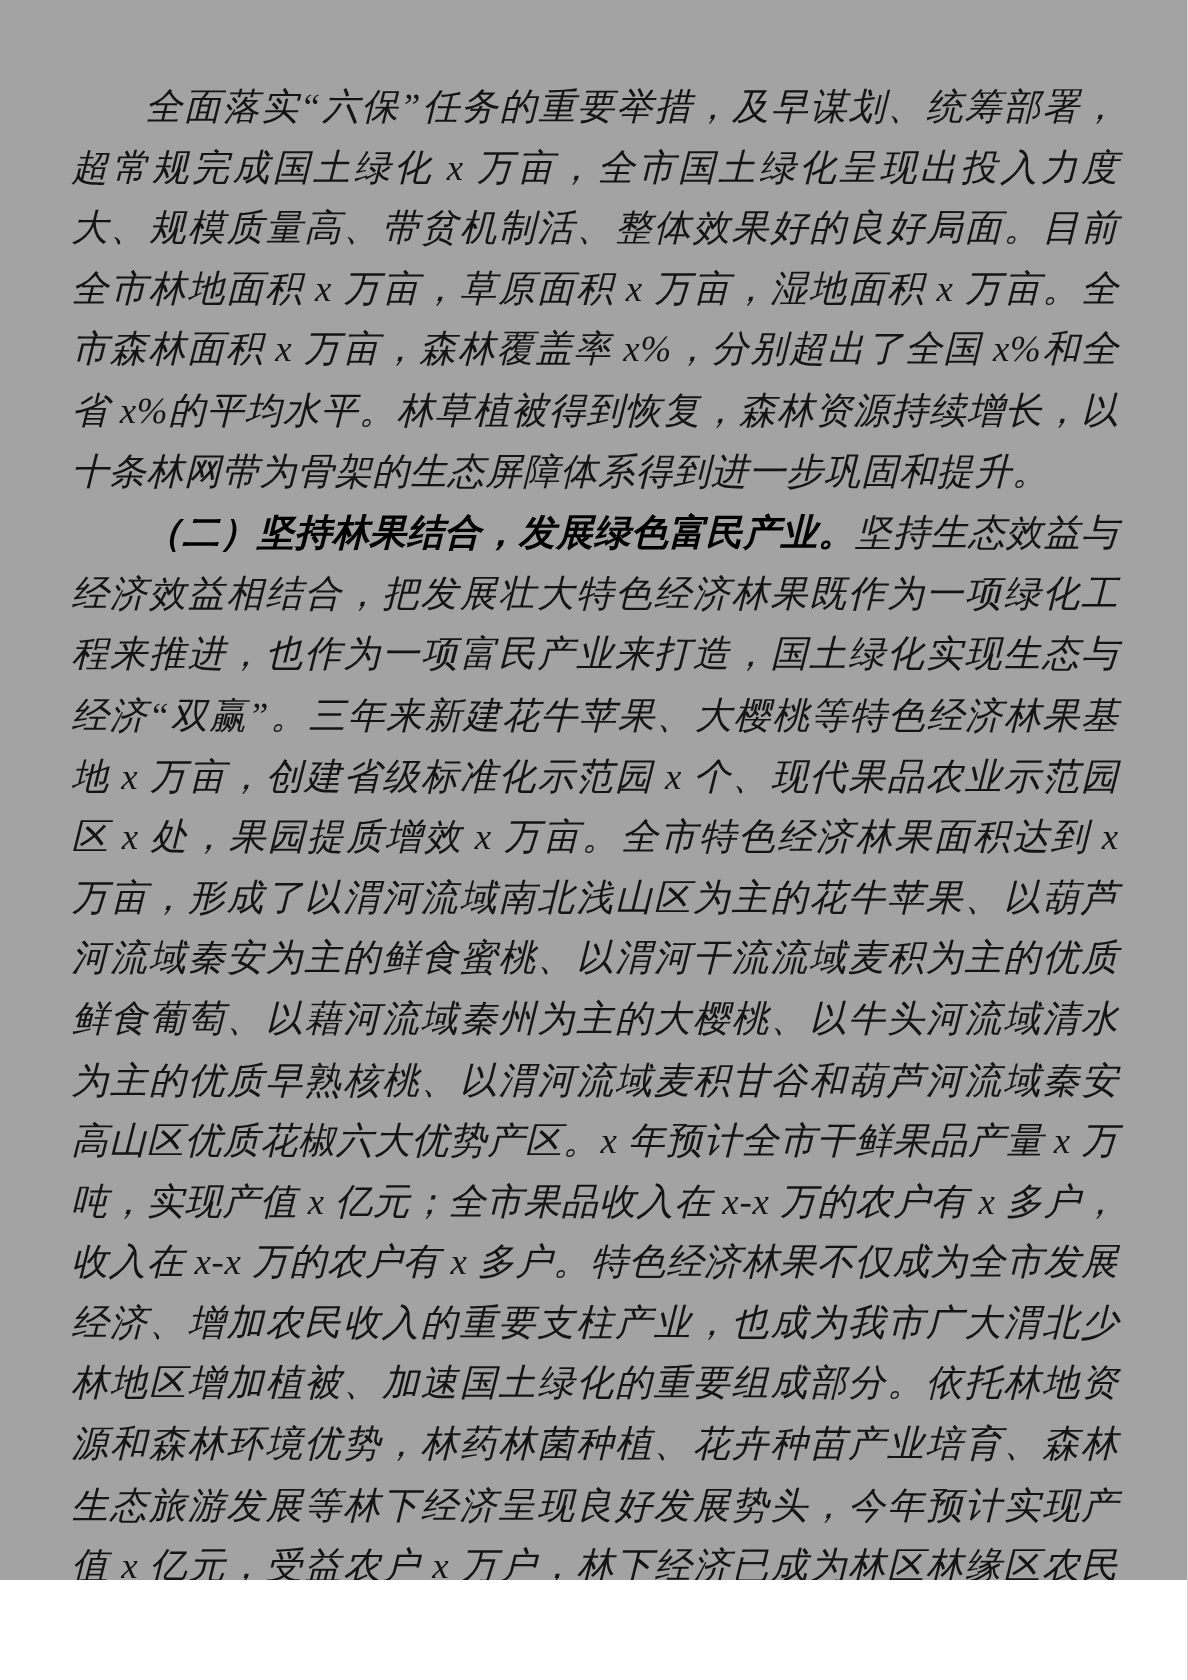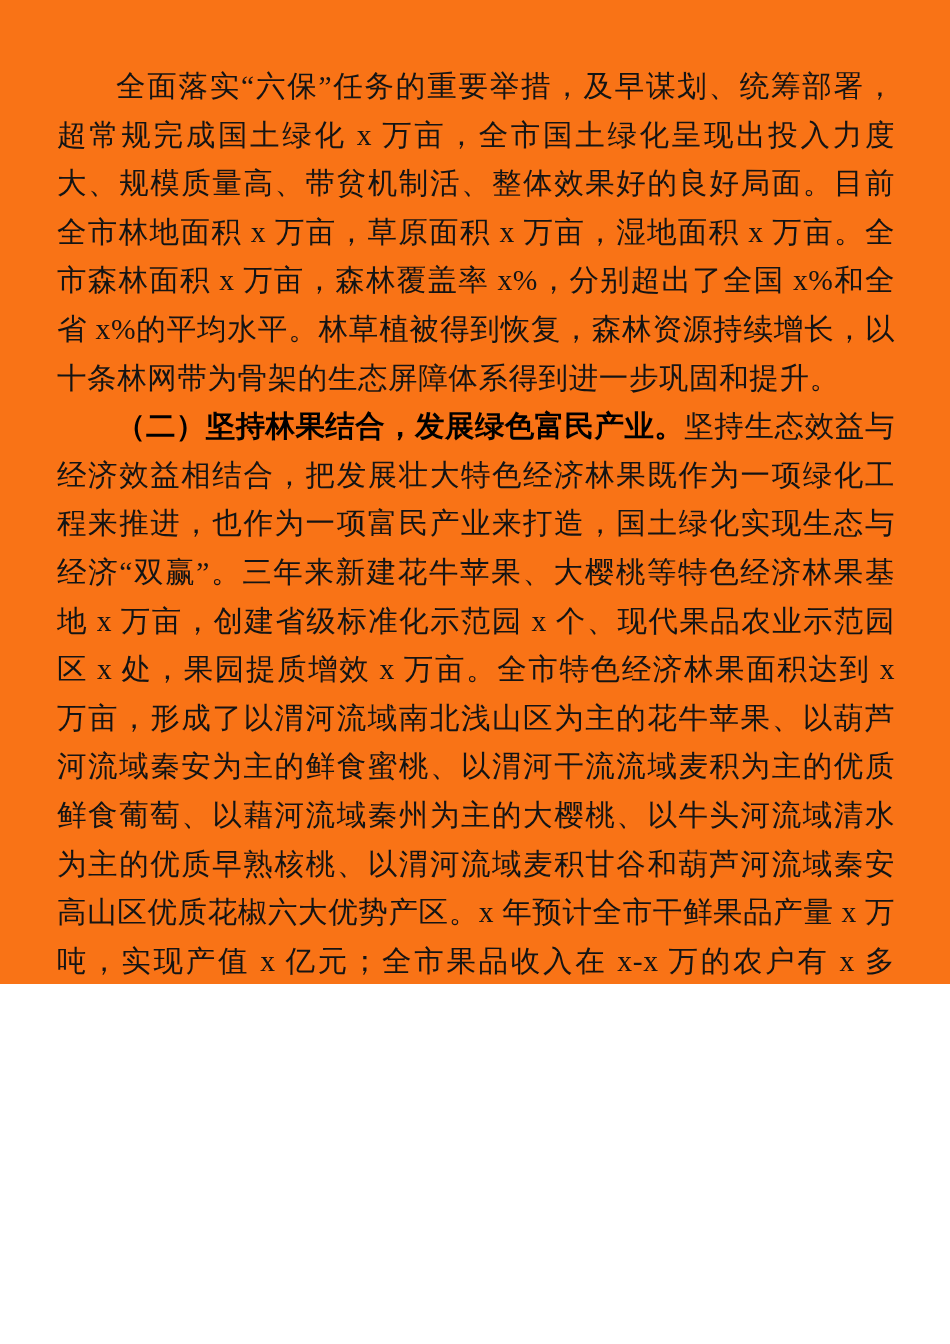--- a/index.html
+++ b/index.html
@@ -4,24 +4,25 @@
 <title>Document</title>
 <style>
   html, body {
     margin: 0;
     padding: 0;
     background: #ffffff;
   }
   .page {
     position: relative;
     width: 950px;
-    height: 984px;
-    background: #f97316;
+    height: 1264px;
+    background: #a3a3a3;
     overflow: hidden;
     box-sizing: border-box;
+    font-style: italic;
   }
   .doc-body {
     position: absolute;
     left: 57px;
     top: 62px;
     width: 838px;
   }
   .para {
     margin: 0;
     padding: 0;

